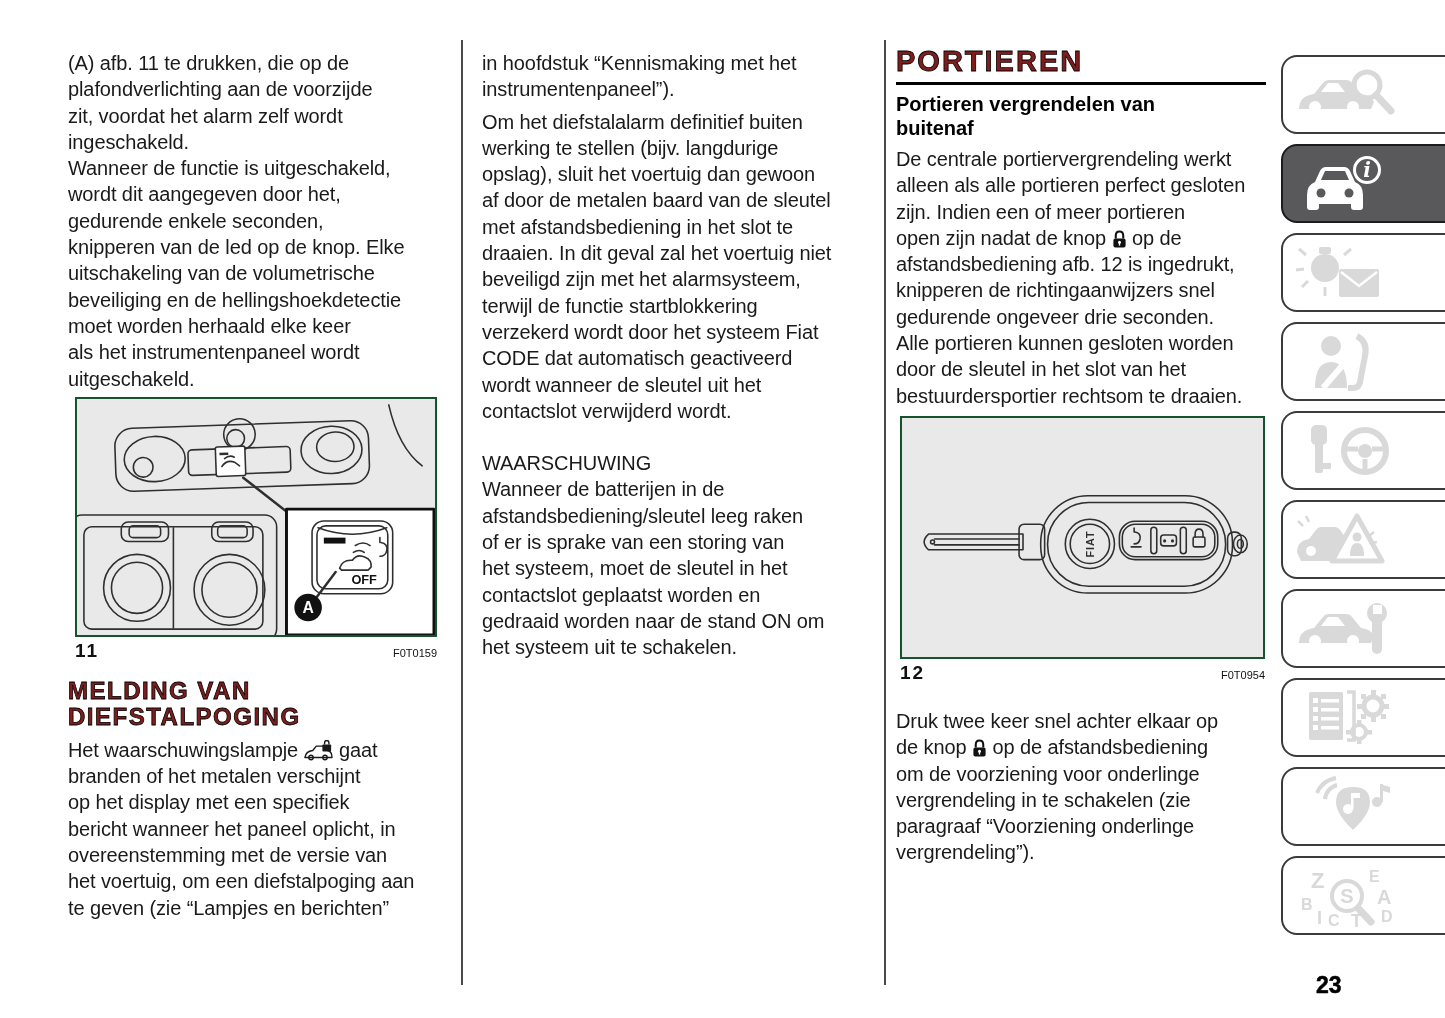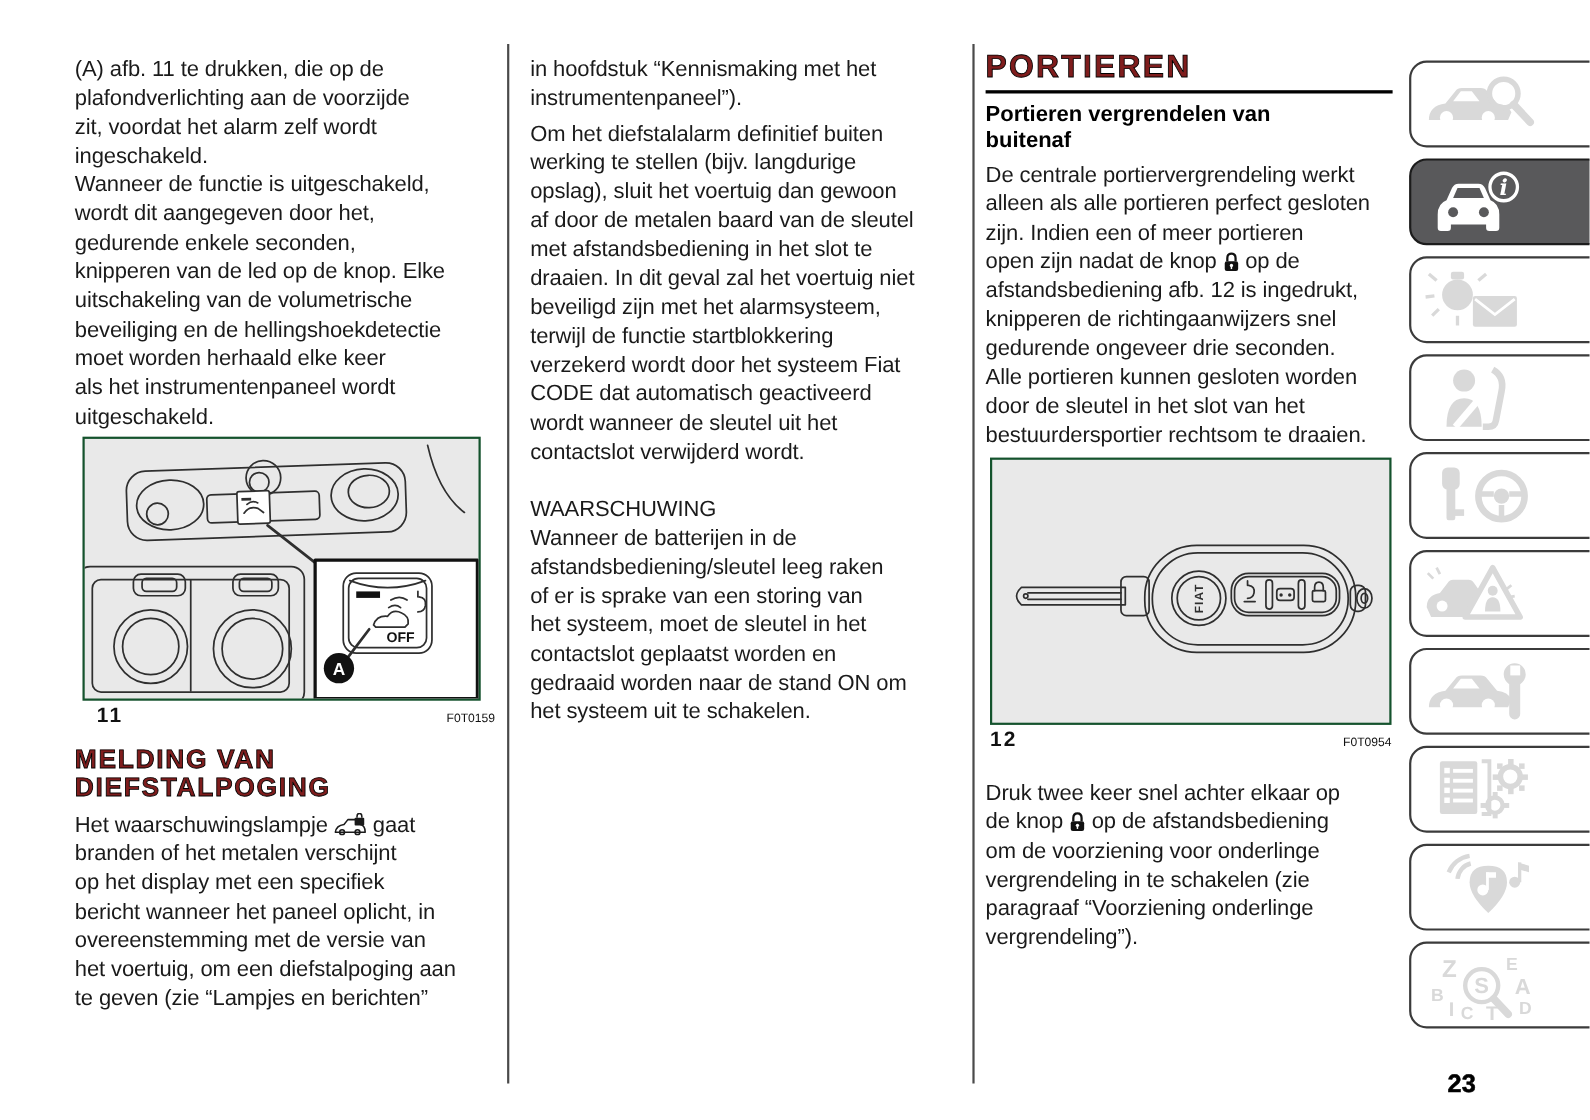--- a/index.html
+++ b/index.html
@@ -24,21 +24,21 @@
   .h-chapter{font-size:29px;line-height:31px;letter-spacing:2px;}
   .chapter-rule{height:3px;background:#000;margin-top:5px;width:370px;}
   .h-sub{font-size:20px;line-height:23.5px;font-weight:700;color:#000;white-space:pre;}
   .mt6{margin-top:6px;}.mt8{margin-top:8px;}.mt10{margin-top:10px;}
   .mt16{margin-top:16px;}.mt24{margin-top:24px;}.mt26{margin-top:26px;}
   .figure{background:#e9e9e9;border:2px solid #14532d;box-sizing:border-box;}
   #fig11{width:362px;height:240px;margin-left:7px;margin-top:5px;}
   #fig12{width:365px;height:243px;margin-left:4px;margin-top:7px;}
   .figure svg{display:block;width:100%;height:100%;}
   .caption{display:flex;justify-content:space-between;align-items:baseline;margin-top:3px;}
-  #col1 .caption{margin-left:20px;width:362px;}
+  #col1 .caption{margin-left:7px;width:362px;}
   #col3 .caption{margin-left:4px;width:365px;}
   .fig-num{font-size:19px;font-weight:700;letter-spacing:2px;color:#111;}
   .fig-code{font-size:11px;font-weight:400;color:#111;}
   .f{stroke:#2f2f2f;fill:none;stroke-width:1.6;stroke-linecap:round;stroke-linejoin:round;}
   .inline-ic{display:inline-block;vertical-align:-4px;}
   
   #sidebar{position:absolute;left:1281px;top:55px;width:190px;}
   .tab{
     width:182px;height:79px;box-sizing:border-box;background:#fff;
     border:2.5px solid #3b3b3b;border-radius:16px;margin-bottom:10px;

